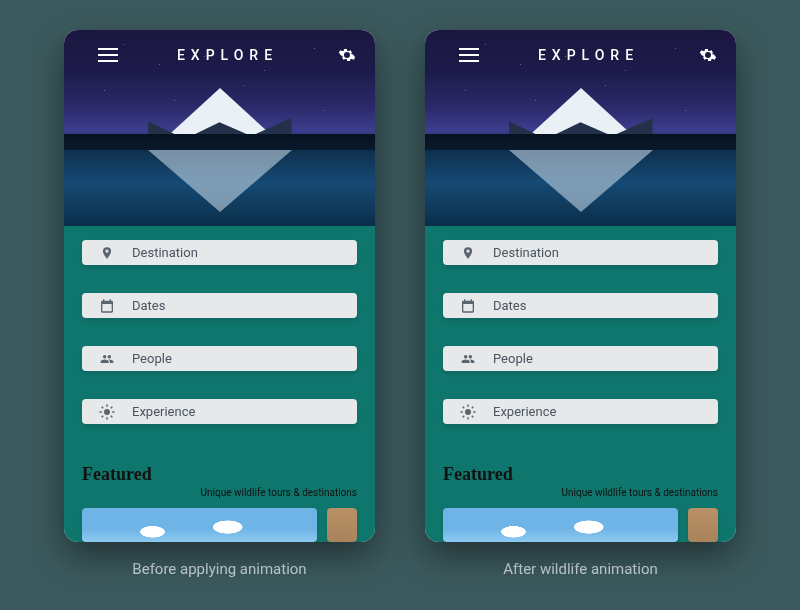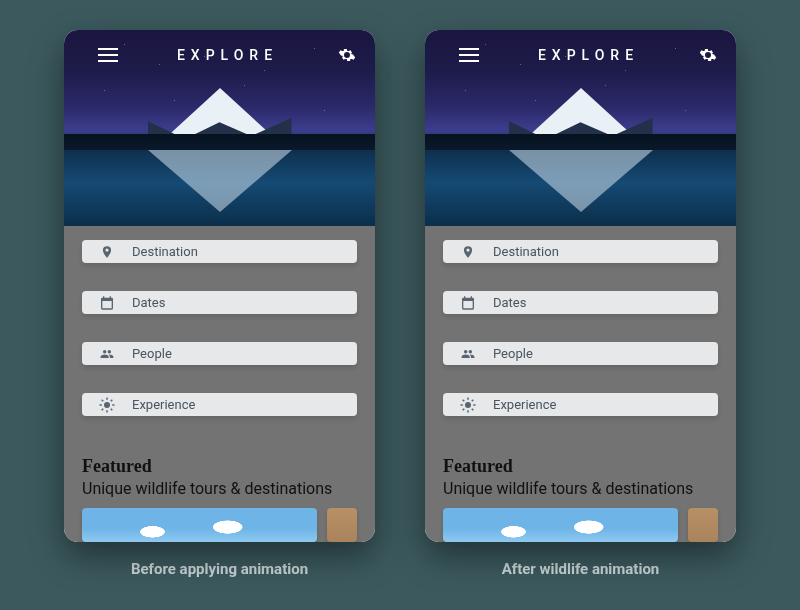--- a/index.html
+++ b/index.html
@@ -69,41 +69,41 @@
   }
   .topbar {
     position:absolute; top:0; left:16px; right:0; height:50px;
     display:flex; align-items:center; justify-content:space-between;
     padding:0 16px; color:#fff;
   }
   .title { font-size:14px; letter-spacing:6px; font-weight:500; text-align:center; flex:1; }
   .iconbtn { width:24px; height:24px; display:flex; align-items:center; justify-content:center; }
   .content {
     position:absolute; top:196px; left:0; right:0; bottom:0;
-    background:#737373; padding:14px 18px 0;
+    background:#0f766e; padding:14px 18px 0;
     display:flex; flex-direction:column; gap:28px;
   }
   .card {
     background:#e6e8ea; border-radius:4px; height:44px;
     display:flex; align-items:center; gap:16px; padding:0 16px;
     box-shadow: 0 3px 5px rgba(0,0,0,0.12);
     color:#4a5560; font-size:13px;
   }
   .card .ci { width:18px; height:18px; color:#5a6570; display:flex; align-items:center; justify-content:center; }
   .featured { margin-top:12px; }
   .featured h2 { font-size:18px; font-weight:700; color:#111; font-family: Georgia, serif; }
-  .featured p { font-size:16px; color:#111; margin-top:2px; }
+  .featured p { font-size:10px; color:#111; margin-top:2px;text-align:right; }
   .thumbs { display:flex; gap:10px; margin-top:10px; }
   .thumb { height:34px; border-radius:4px; }
   .thumb.a { flex:1; background:linear-gradient(#6eb4e6 60%, #8dc9f1 100%); position:relative; box-shadow:0 2px 4px rgba(0,0,0,.15);}
   .thumb.a::after{content:"";position:absolute;inset:0;background:
     radial-gradient(30px 14px at 30% 70%, #fff 40%, transparent 42%),
     radial-gradient(36px 16px at 62% 56%, #fff 40%, transparent 42%);}
   .thumb.b { width:30px; background:linear-gradient(#b89066,#a9835c); box-shadow:0 2px 4px rgba(0,0,0,.15);}
-  .caption { color:#c9d6d6; font-size:15px; font-weight:700; }
+  .caption { color:#c9d6d6; font-size:15px; font-weight:400; }
 </style>
 </head>
 <body>
 
 <div class="col">
   <div class="phone">
     <div class="hero">
       <div class="stars">
           <div class="star s1"></div>
           <div class="star s2"></div>

